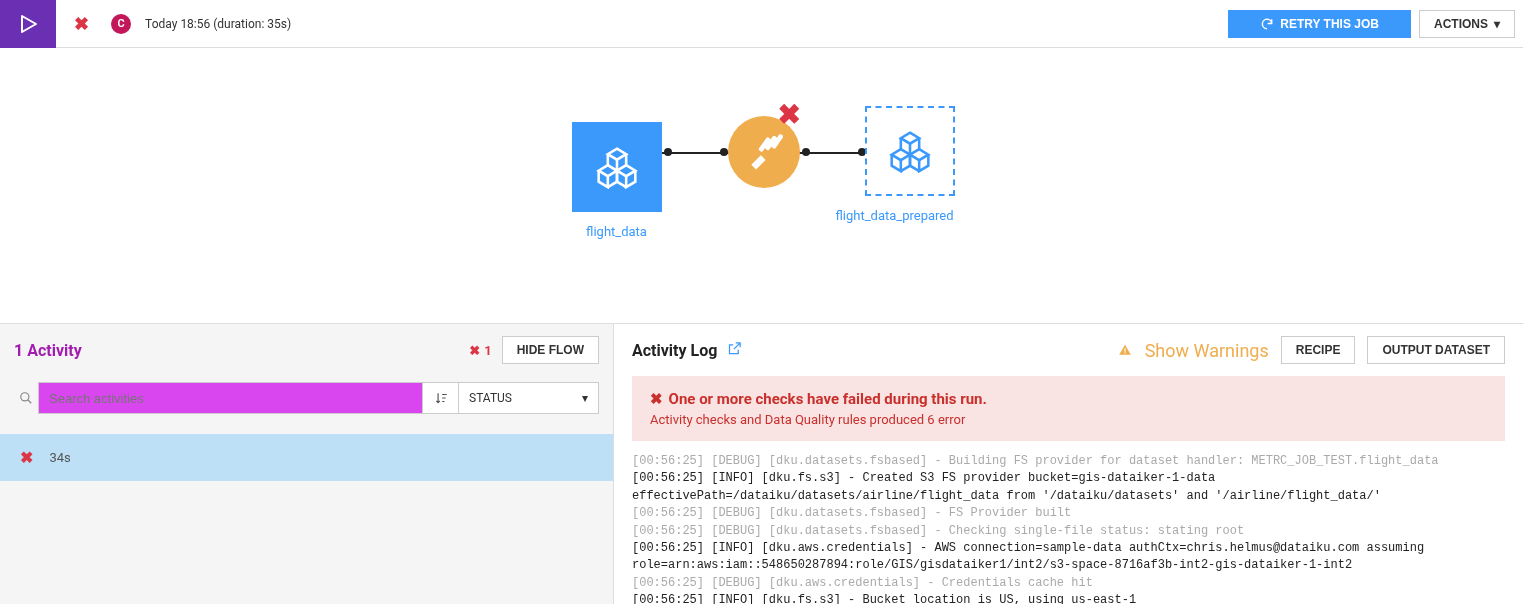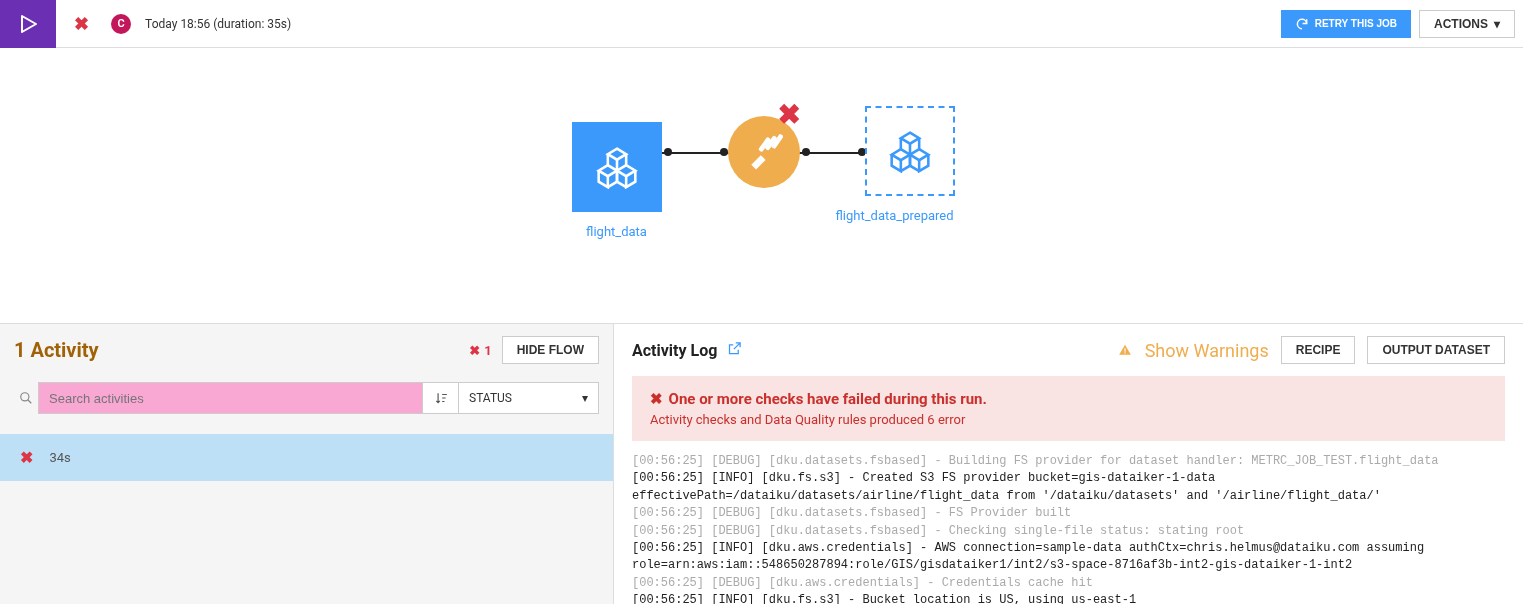--- a/index.html
+++ b/index.html
@@ -5,43 +5,43 @@
 * { box-sizing: border-box; margin: 0; padding: 0; }
 body { font-family: -apple-system, BlinkMacSystemFont, "Segoe UI", Roboto, sans-serif; font-size: 13px; color: #333; background: #fff; width: 1523px; }
 .header { display: flex; align-items: center; height: 48px; border-bottom: 1px solid #ddd; }
 .play-btn { width: 56px; height: 48px; background: #6b2fb3; display: flex; align-items: center; justify-content: center; }
 .title-area { display: flex; align-items: center; gap: 8px; padding-left: 18px; flex: 1; }
 .title-text { font-size: 18px; font-weight: 400; color: #222; }
 .err-x { color: #dc3545; font-size: 18px; font-weight: bold; margin-right: 4px; }
 .avatar { width: 20px; height: 20px; border-radius: 50%; background: #c2185b; color: #fff; display: flex; align-items: center; justify-content: center; font-size: 11px; font-weight: 600; margin-left: 10px; }
 .timestamp { font-size: 12px; color: #333; margin-left: 6px; text-align: right; }
 .header-actions { display: flex; gap: 8px; padding-right: 8px; }
-.btn-primary { background: #3b99fc; color: #fff; border: none; padding: 6px 14px; font-size: 10px; font-weight: 700; cursor: pointer; display: flex; align-items: center; gap: 6px; }
+.btn-primary { background: #3b99fc; color: #fff; border: none; padding: 6px 32px; font-size: 12px; font-weight: 700; cursor: pointer; display: flex; align-items: center; gap: 6px; }
 .btn-default { background: #fff; color: #333; border: 1px solid #ccc; padding: 6px 14px; font-size: 12px; font-weight: 700; cursor: pointer; display: flex; align-items: center; gap: 6px; }
 .flow-area { height: 275px; display: flex; align-items: center; justify-content: center; position: relative; }
 .flow-inner { position: relative; width: 400px; height: 160px; }
 .node { position: absolute; text-align: center; }
 .node-box { width: 90px; height: 90px; display: flex; align-items: center; justify-content: center; margin: 0 auto; }
 .node-label { font-size: 13px; color: #3b99fc; margin-top: 12px; }
 .ds-solid { background: #3b99fc; }
 .ds-dashed { border: 2px dashed #3b99fc; background: #fff; }
 .recipe-circle { width: 72px; height: 72px; border-radius: 50%; background: #f0ad4e; position: absolute; display: flex; align-items: center; justify-content: center; }
 .line { position: absolute; height: 2px; background: #222; }
 .dot { position: absolute; width: 8px; height: 8px; border-radius: 50%; background: #222; }
 .err-badge { position: absolute; color: #dc3545; font-size: 28px; font-weight: bold; }
 .lower { display: flex; border-top: 1px solid #ddd; height: 281px; }
 .left-panel { width: 614px; border-right: 1px solid #ddd; background: #f5f5f5; display: flex; flex-direction: column; }
 .left-header { display: flex; align-items: center; justify-content: space-between; padding: 12px 14px; background: #f5f5f5; }
-.left-title { font-size: 20px; font-weight: 700; color: #a16207; }
+.left-title { font-size: 16px; font-weight: 700; color: #a21caf; }
 .left-header-r { display: flex; align-items: center; gap: 10px; }
 .fail-count { color: #dc3545; font-weight: 700; display: flex; align-items: center; gap: 4px; }
 .left-filters { display: flex; padding: 6px 14px; gap: 0; background: #f5f5f5; }
 .search-row { display: flex; align-items: center; flex: 1; }
 .search-ico { width: 24px; color: #888; display: flex; align-items: center; justify-content: center; }
-.search-input { flex: 1; height: 32px; border: 1px solid #ccc; padding: 0 10px; font-size: 13px; background: #f9a8d4; }
+.search-input { flex: 1; height: 32px; border: 1px solid #ccc; padding: 0 10px; font-size: 13px; background: #d946ef; }
 .sort-btn { width: 36px; height: 32px; border: 1px solid #ccc; border-left: none; background: #fff; display: flex; align-items: center; justify-content: center; color: #555; }
 .status-sel { height: 32px; border: 1px solid #ccc; border-left: none; background: #fff; padding: 0 30px 0 10px; font-size: 12px; font-weight: 400; position: relative; display: flex; align-items: center; min-width: 140px; }
 .status-sel::after { content: "▾"; position: absolute; right: 10px; }
 .activity-row { display: flex; align-items: center; padding: 14px 20px; background: #bde0f7; margin-top: 14px; }
 .activity-row .x { color: #dc3545; font-size: 16px; font-weight: bold; margin-right: 16px; }
 .activity-name { flex: 1; color: #444; font-size: 13px; }
 .activity-dur { color: #555; font-size: 13px; }
 .right-panel { flex: 1; padding: 12px 18px; overflow: hidden; }
 .right-header { display: flex; align-items: center; justify-content: space-between; margin-bottom: 12px; }
 .right-title { font-size: 16px; font-weight: 700; color: #222; display: flex; align-items: center; gap: 10px; }

